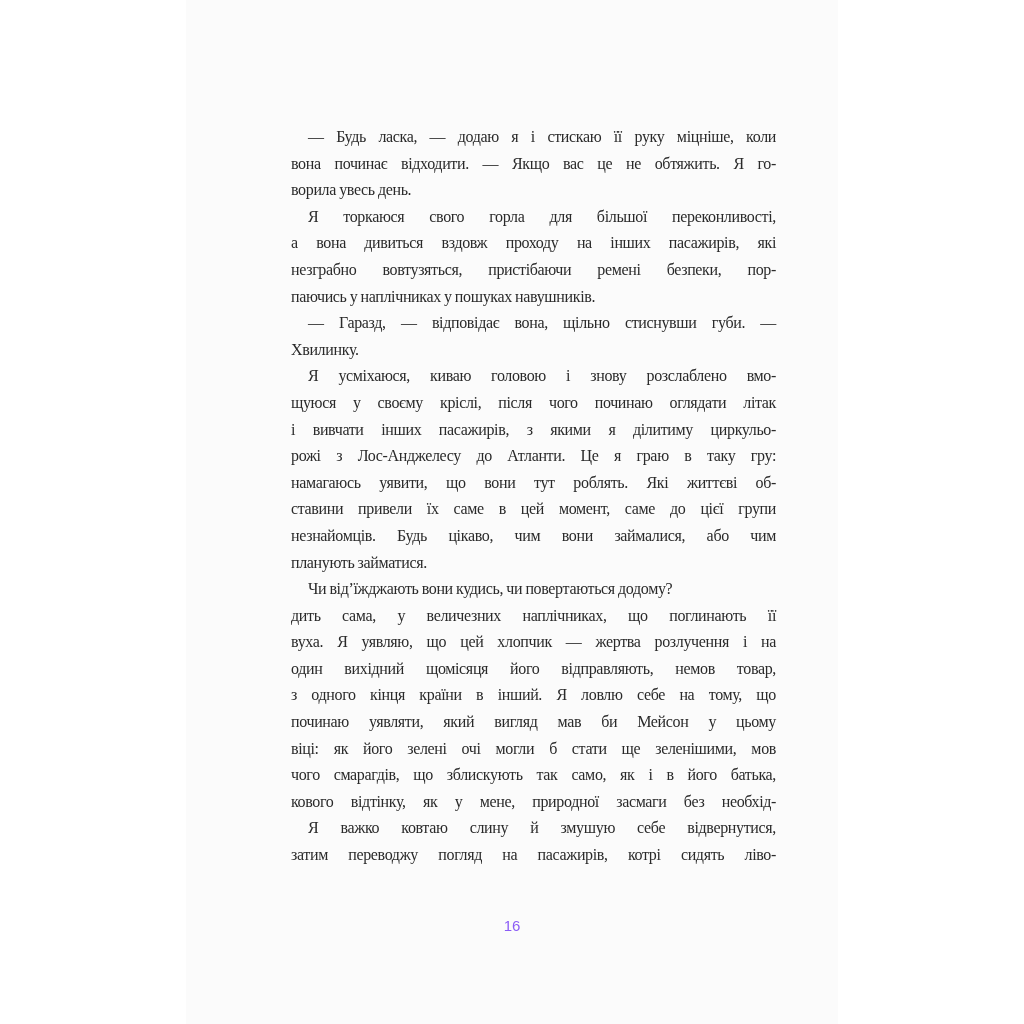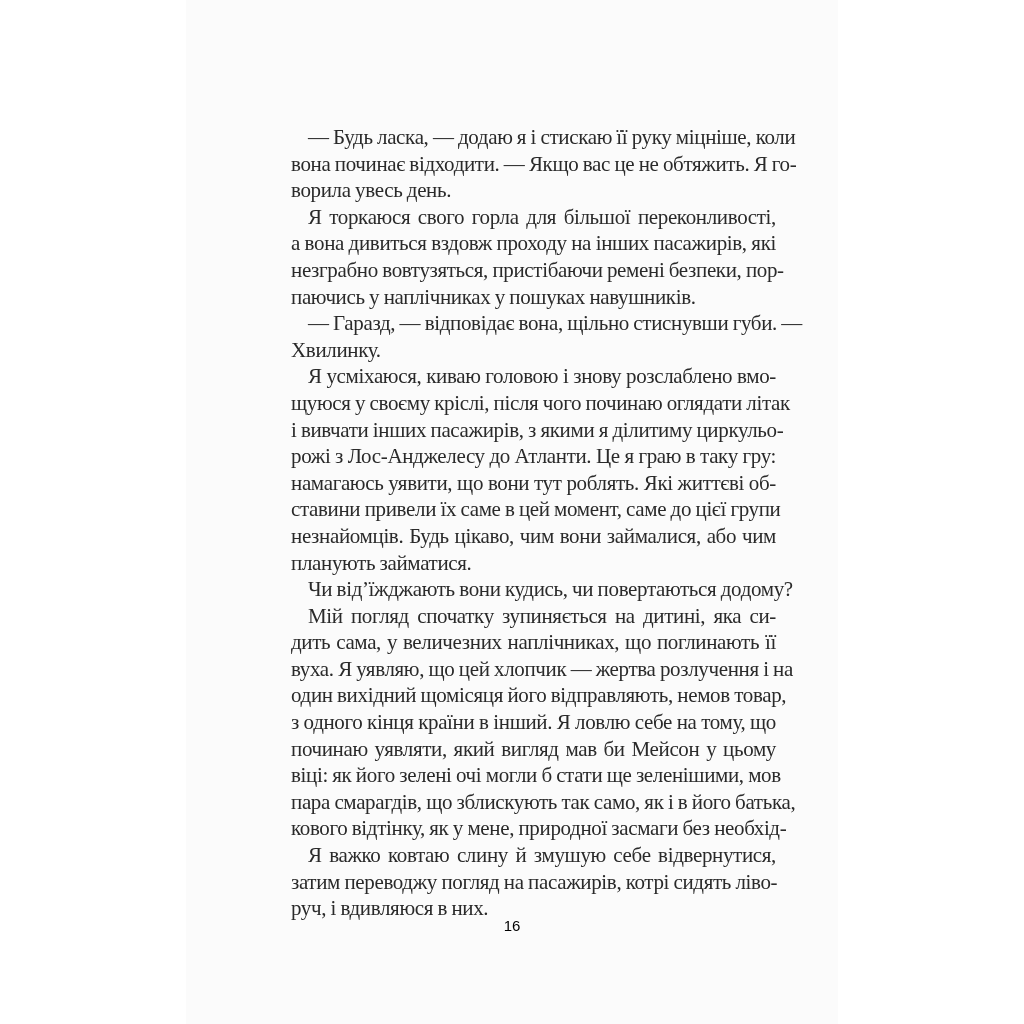--- a/index.html
+++ b/index.html
@@ -17,21 +17,21 @@
       width: 652px;
       height: 1024px;
       background: #fbfbfb;
     }
     .text-block {
       position: absolute;
       left: 105px;
       top: 124px;
       width: 485px;
       font-family: "Liberation Serif", "DejaVu Serif", serif;
-      font-size: 21px;
+      font-size: 16px;
       line-height: 26.6px;
       color: #2a2a2a;
       text-align: justify;
       letter-spacing: -0.35px;
       word-spacing: -0.5px;
     }
     .line {
       display: block;
       white-space: nowrap;
       text-align-last: justify;
@@ -42,21 +42,21 @@
     .line.indent { padding-left: 17px; }
     .line.last { text-align-last: left; }
     .page-number {
       position: absolute;
       left: 0;
       width: 652px;
       top: 917px;
       text-align: center;
       font-family: "Liberation Sans", "DejaVu Sans", sans-serif;
       font-size: 15px;
-      color: #000000;
+      color: #8b5cf6;
     }
   </style>
 </head>
 <body>
 
 <div class="page">
   <div class="text-block" id="text-block">
       <span class="line indent">— Будь ласка, — додаю я і стискаю її руку міцніше, коли</span>
       <span class="line">вона починає відходити. — Якщо вас це не обтяжить. Я го-</span>
       <span class="line last">ворила увесь день.</span>
@@ -68,27 +68,25 @@
       <span class="line last">Хвилинку.</span>
       <span class="line indent">Я усміхаюся, киваю головою і знову розслаблено вмо-</span>
       <span class="line">щуюся у своєму кріслі, після чого починаю оглядати літак</span>
       <span class="line">і вивчати інших пасажирів, з якими я ділитиму циркульо-</span>
       <span class="line">рожі з Лос-Анджелесу до Атланти. Це я граю в таку гру:</span>
       <span class="line">намагаюсь уявити, що вони тут роблять. Які життєві об-</span>
       <span class="line">ставини привели їх саме в цей момент, саме до цієї групи</span>
       <span class="line">незнайомців. Будь цікаво, чим вони займалися, або чим</span>
       <span class="line last">планують займатися.</span>
       <span class="line indent last">Чи від’їжджають вони кудись, чи повертаються додому?</span>
-      <span class="line indent">Мій погляд спочатку зупиняється на дитині, яка си-</span>
       <span class="line">дить сама, у величезних наплічниках, що поглинають її</span>
       <span class="line">вуха. Я уявляю, що цей хлопчик — жертва розлучення і на</span>
       <span class="line">один вихідний щомісяця його відправляють, немов товар,</span>
       <span class="line">з одного кінця країни в інший. Я ловлю себе на тому, що</span>
       <span class="line">починаю уявляти, який вигляд мав би Мейсон у цьому</span>
       <span class="line">віці: як його зелені очі могли б стати ще зеленішими, мов</span>
-      <span class="line">пара смарагдів, що зблискують так само, як і в його батька,</span>
+      <span class="line">чого смарагдів, що зблискують так само, як і в його батька,</span>
       <span class="line">кового відтінку, як у мене, природної засмаги без необхід-</span>
       <span class="line indent">Я важко ковтаю слину й змушую себе відвернутися,</span>
       <span class="line">затим переводжу погляд на пасажирів, котрі сидять ліво-</span>
-      <span class="line last">руч, і вдивляюся в них.</span>
     </div>
   <div class="page-number">16</div>
 </div>
 
 </body></html>

